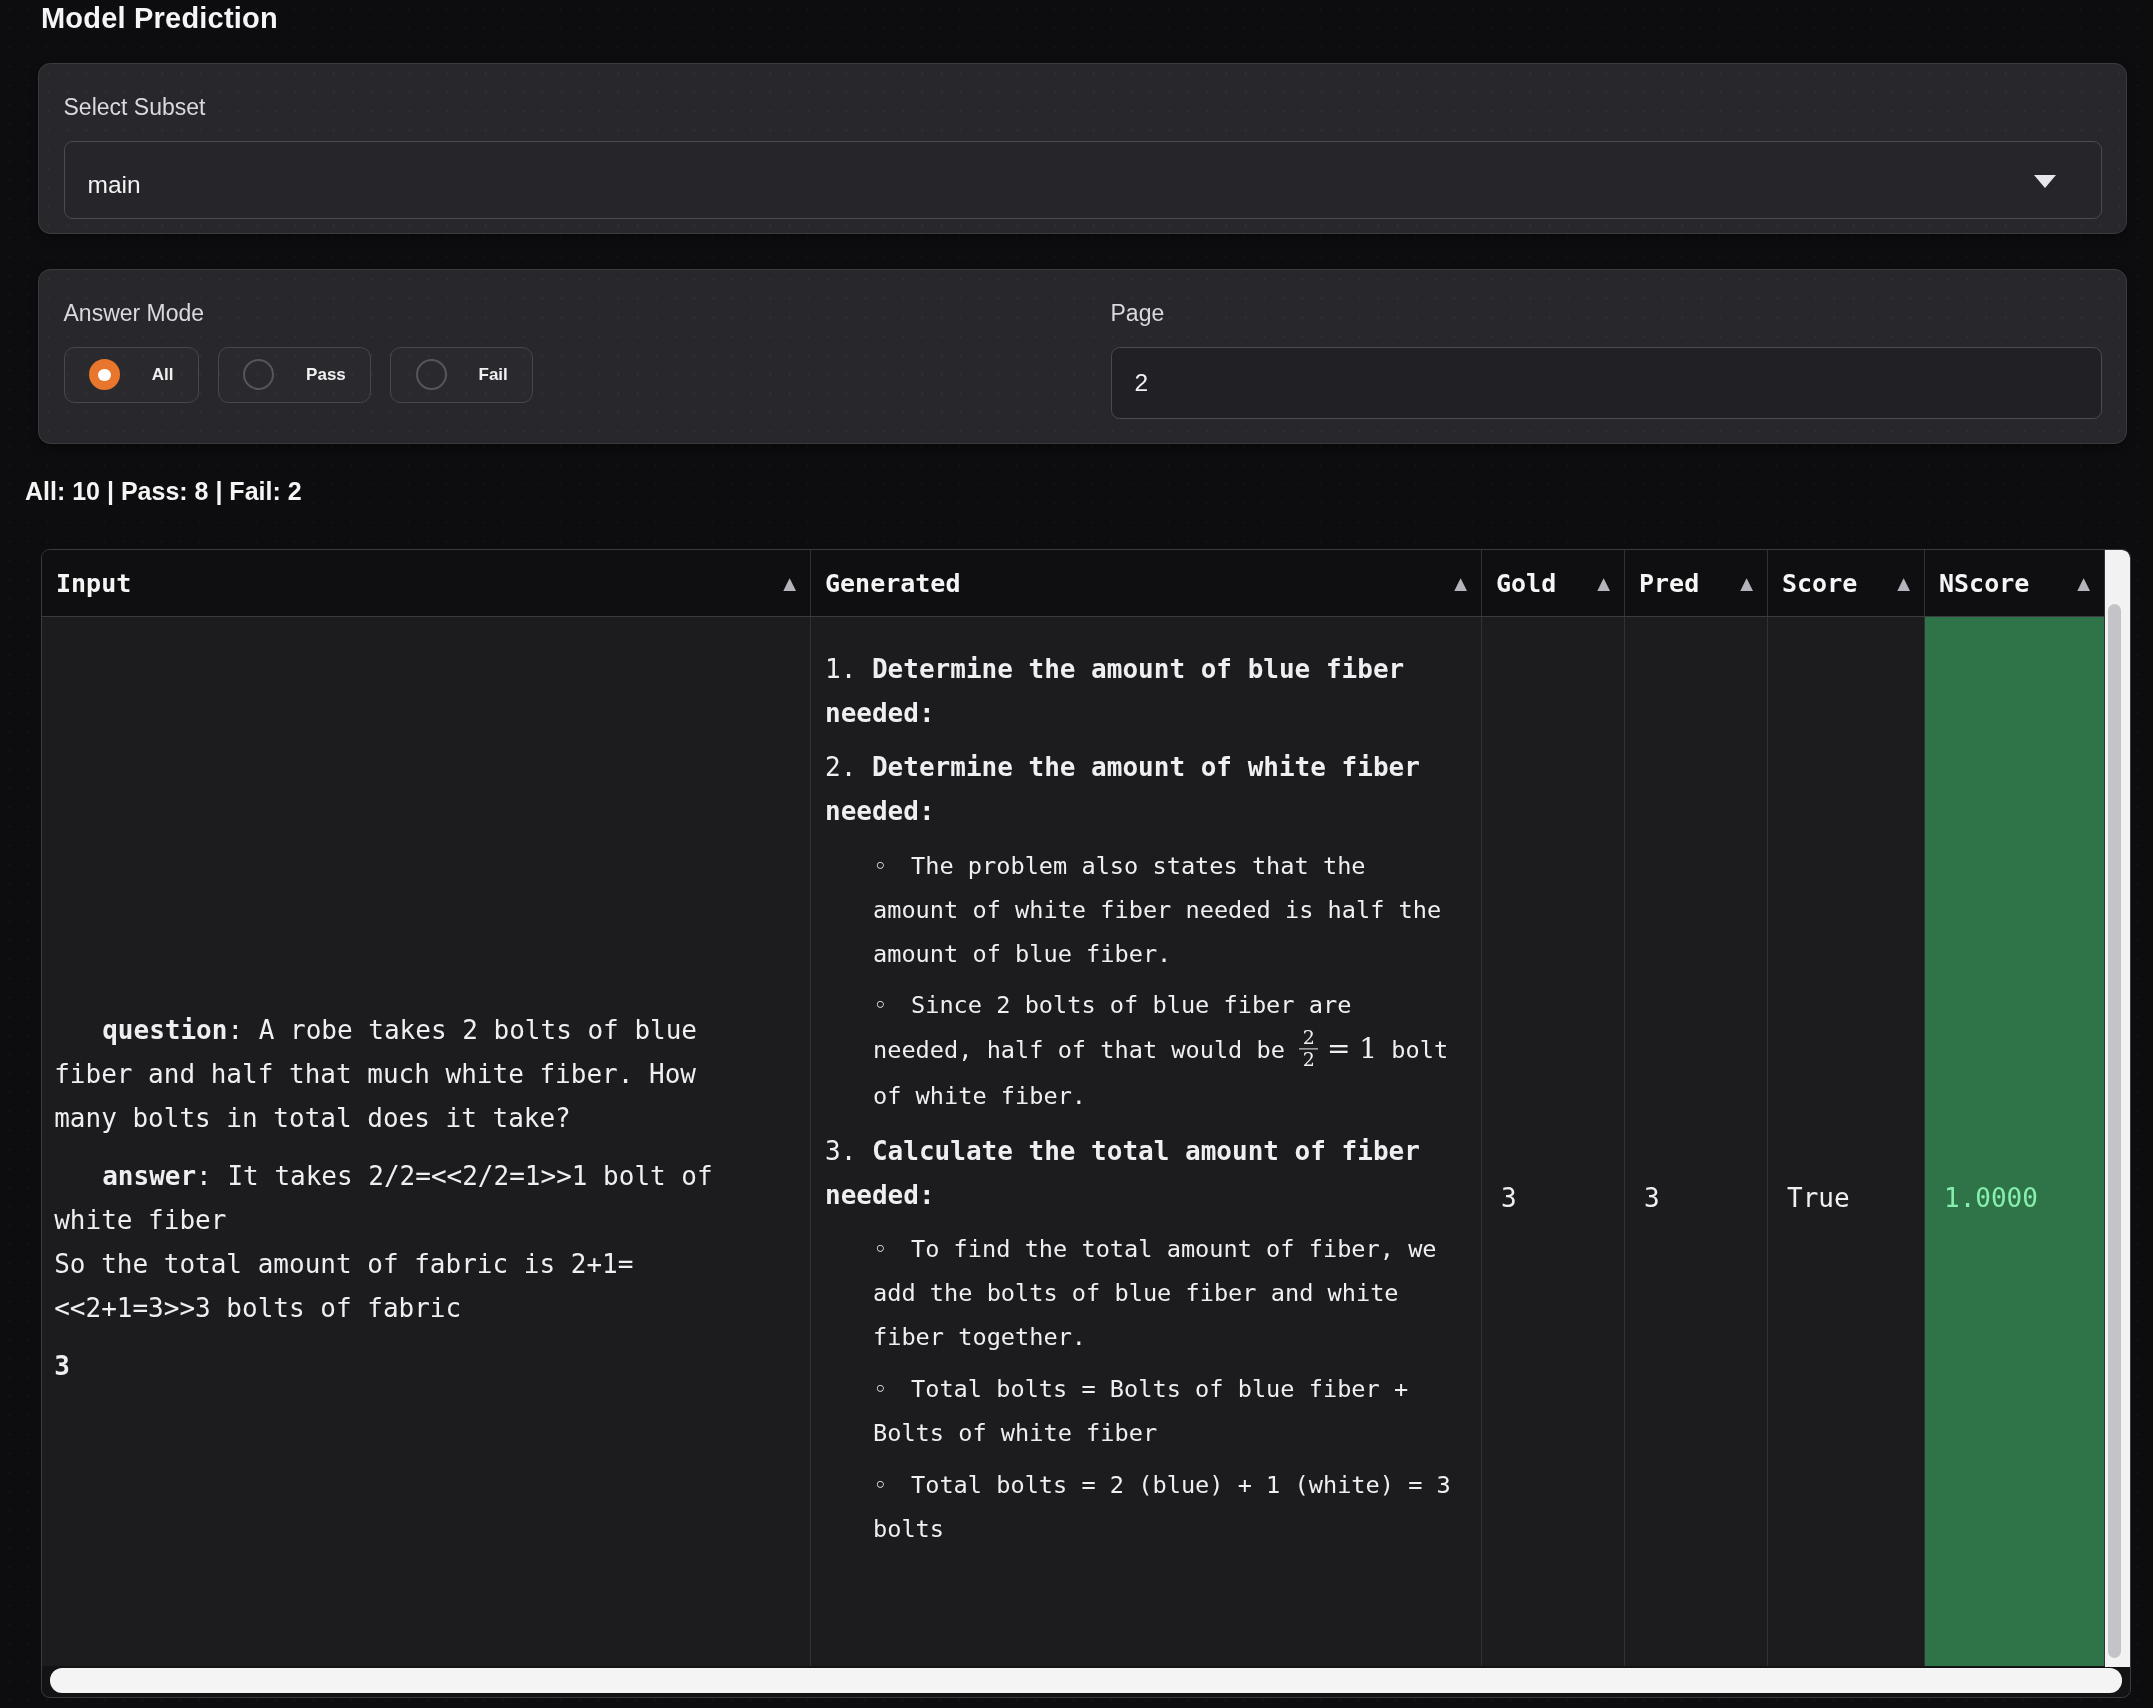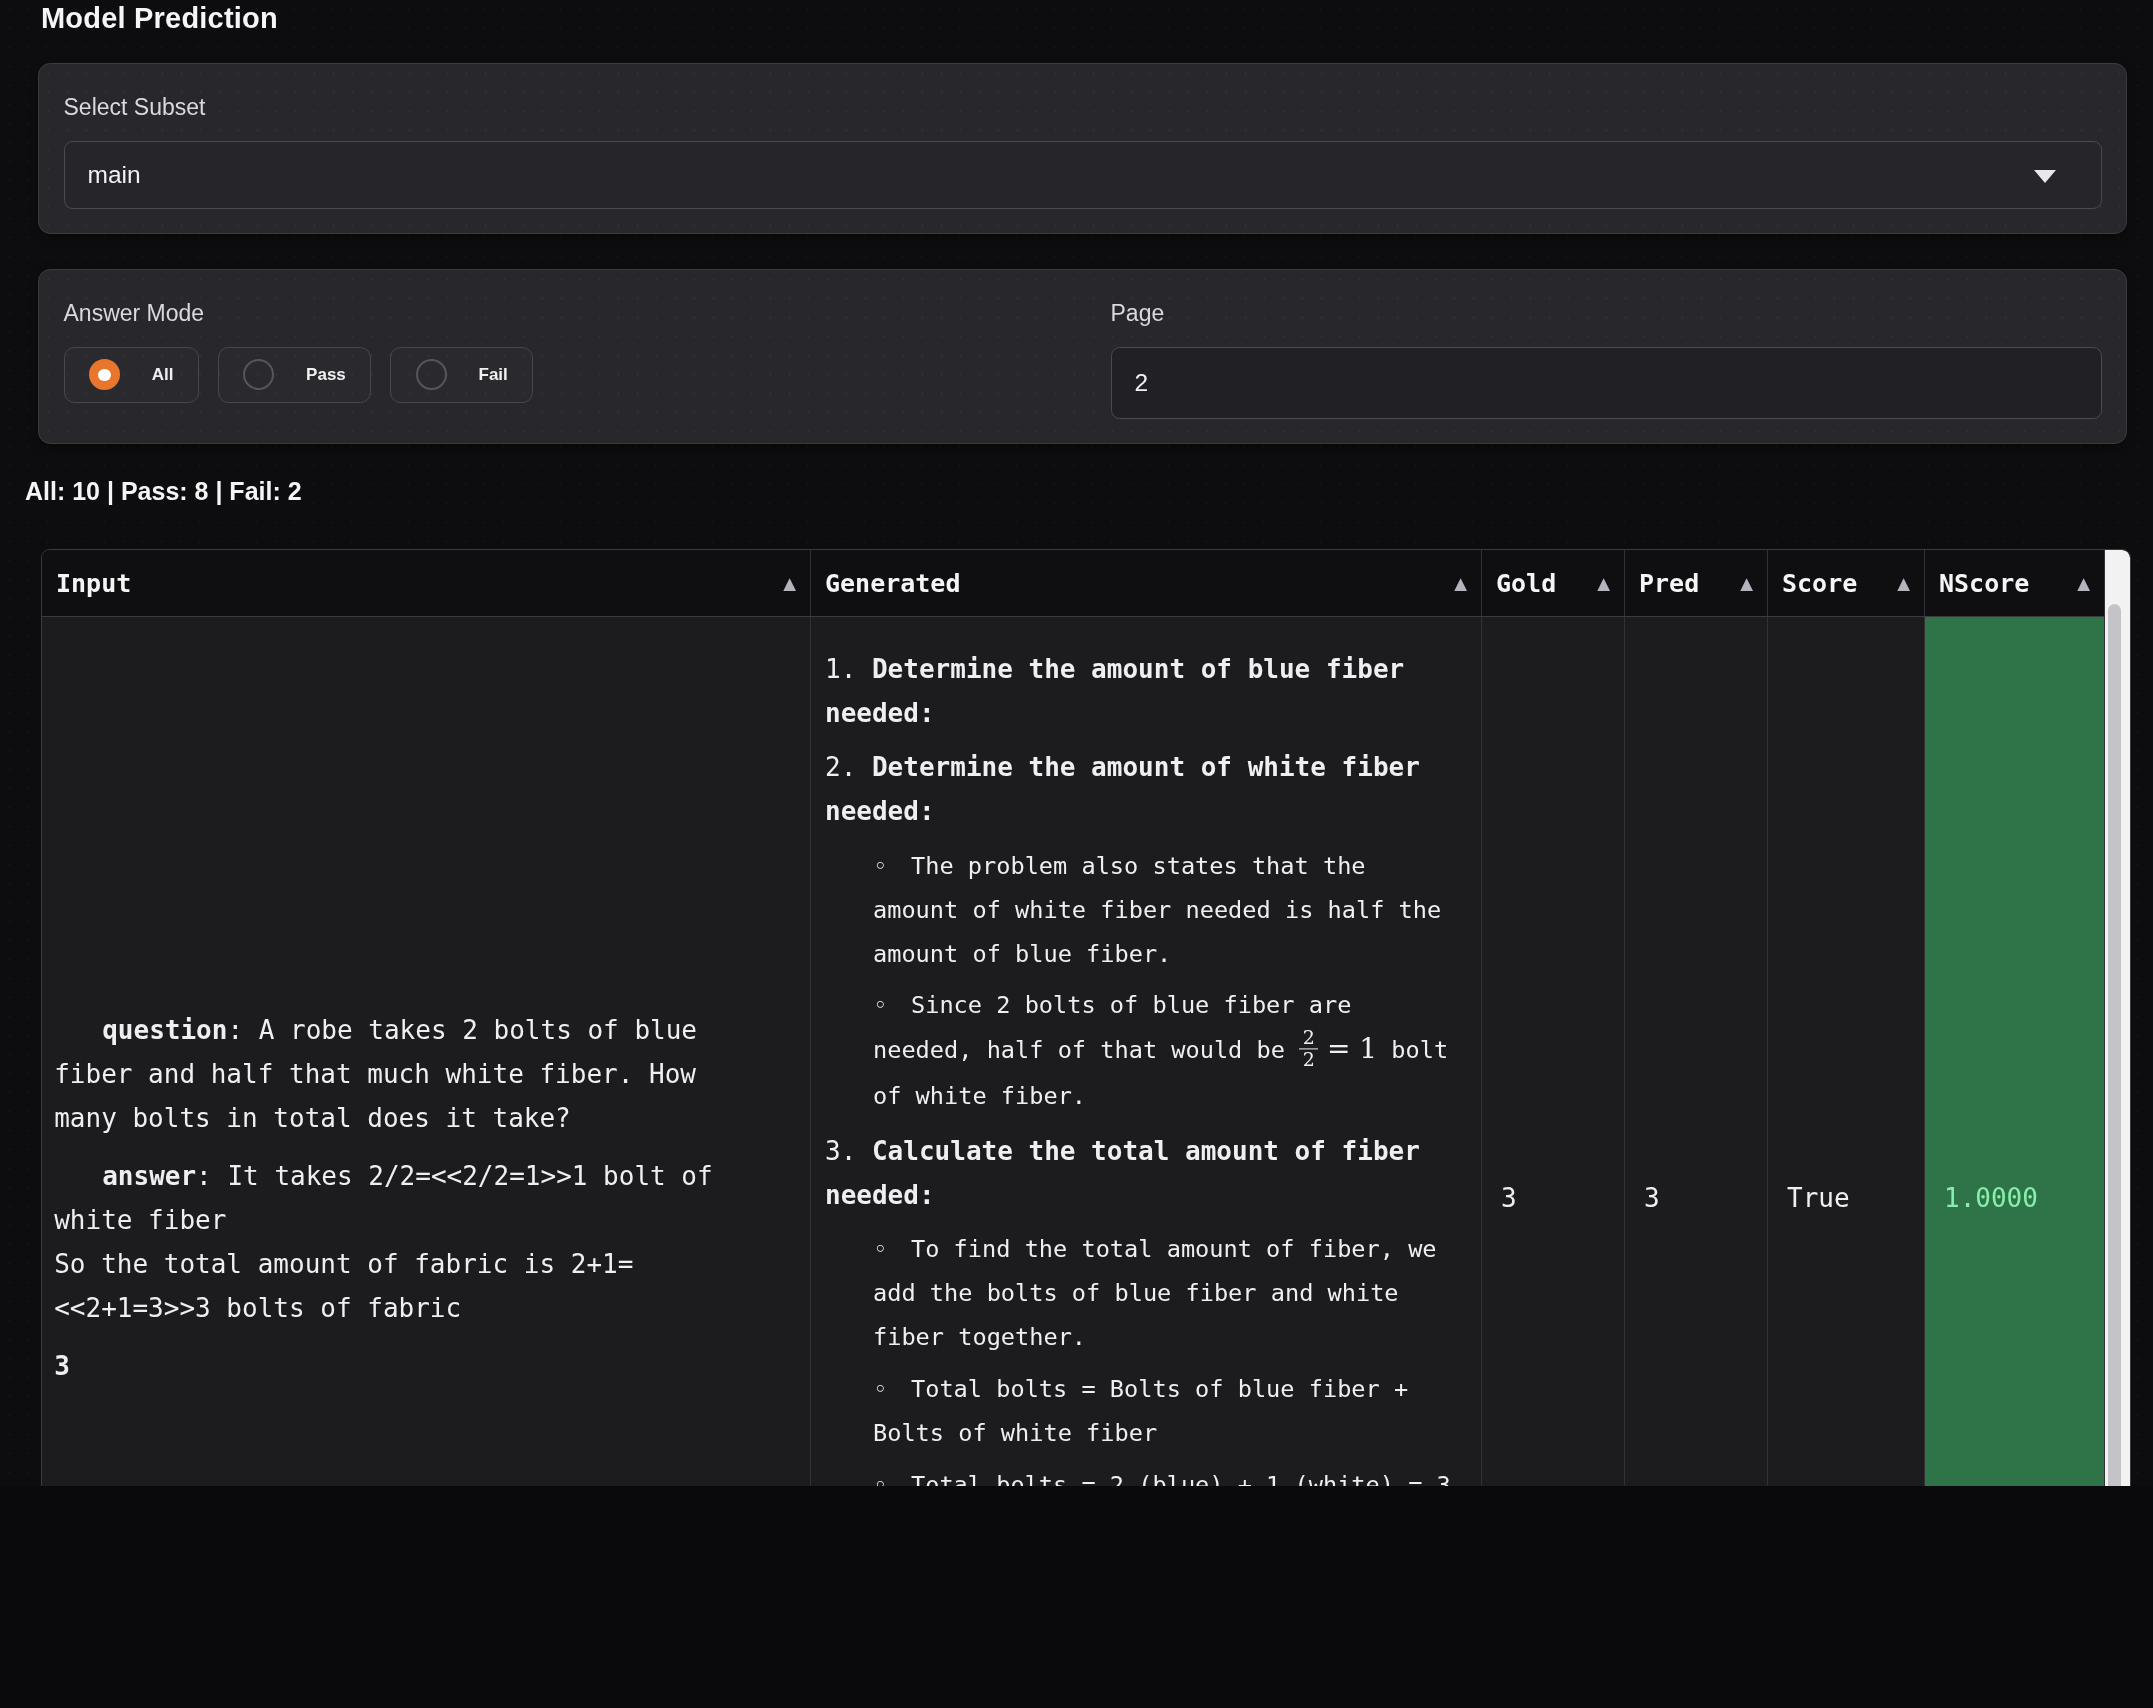--- a/index.html
+++ b/index.html
@@ -1,31 +1,31 @@
 <!DOCTYPE html>
 <html style="font-size:14px"><head>
 <meta charset="utf-8">
 <style>
   html,body{margin:0;padding:0;background:#0a0a0c;}
-  .app{position:relative;width:2154px;height:1486px;background:#0d0d0f;overflow:hidden;
+  .app{position:relative;width:2154px;height:1708px;background:#0d0d0f;overflow:hidden;
        font-family:"Liberation Sans",sans-serif;color:#f2f2f4;
        background-image:radial-gradient(circle,rgba(255,255,255,0.025) 1.3px,transparent 1.3px);
        background-size:19px 19px;}
   .page-title{position:absolute;left:41px;top:1.7px;font-size:29px;font-weight:700;color:#f5f5f7;letter-spacing:0.2px;}
 
   .panel{position:absolute;left:38px;width:2089px;background:#28282c;border:0.9px solid #3a3a40;
          border-radius:12.2px;box-sizing:border-box;padding:26px 24.5px 21px 24.5px;
          background-image:radial-gradient(circle,rgba(255,255,255,0.03) 1.3px,transparent 1.3px);
          background-size:19px 19px;box-shadow:0 3.5px 8.7px rgba(0,0,0,.35);}
   #panel-subset{top:63px;height:171px;}
   #panel-controls{top:269px;height:175px;display:flex;gap:56px;}
   .field-label{display:block;font-size:23px;color:#d9d9de;height:35px;line-height:35px;margin-bottom:15.7px;}
 
   .dropdown{position:relative;height:66px;background:#26262a;border:0.9px solid #4a4a52;border-radius:8.7px;
-            display:flex;align-items:center;padding:0 61px 0 23px;cursor:pointer;}
+            display:flex;align-items:center;padding:10px 61px 0 23px;cursor:pointer;}
   .dropdown-value{font-size:24.5px;color:#f2f2f4;}
   .dd-arrow{position:absolute;right:45px;top:50%;margin-top:-5.2px;width:0;height:0;
             border-left:11.4px solid transparent;border-right:11.4px solid transparent;border-top:13px solid #e8e8ec;}
 
   .controls-col{flex:1 1 0;min-width:0;}
   .radio-row{display:flex;gap:19px;}
   .radio-chip{display:inline-flex;align-items:center;gap:15.7px;height:56px;padding:0 24.5px;
               border:0.9px solid #47474e;border-radius:10.5px;box-sizing:border-box;cursor:pointer;background:rgba(255,255,255,0.01);}
   .radio-circle{width:31px;height:31px;border-radius:50%;box-sizing:border-box;position:relative;flex:0 0 auto;}
   .radio-circle.off{border:2.6px solid #55555c;background:transparent;}

